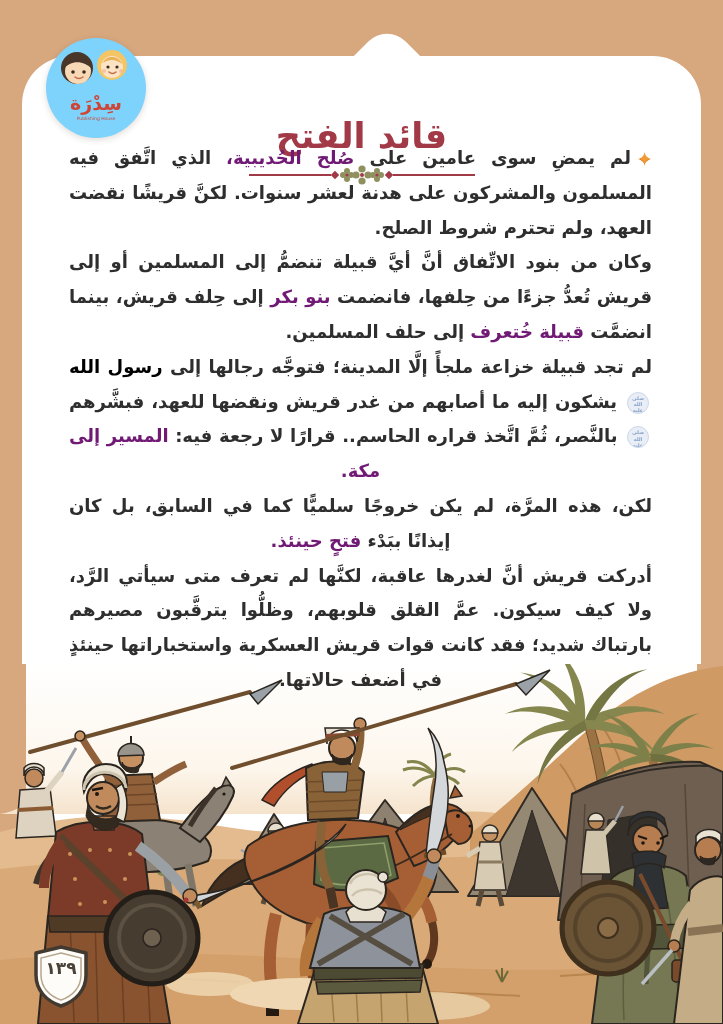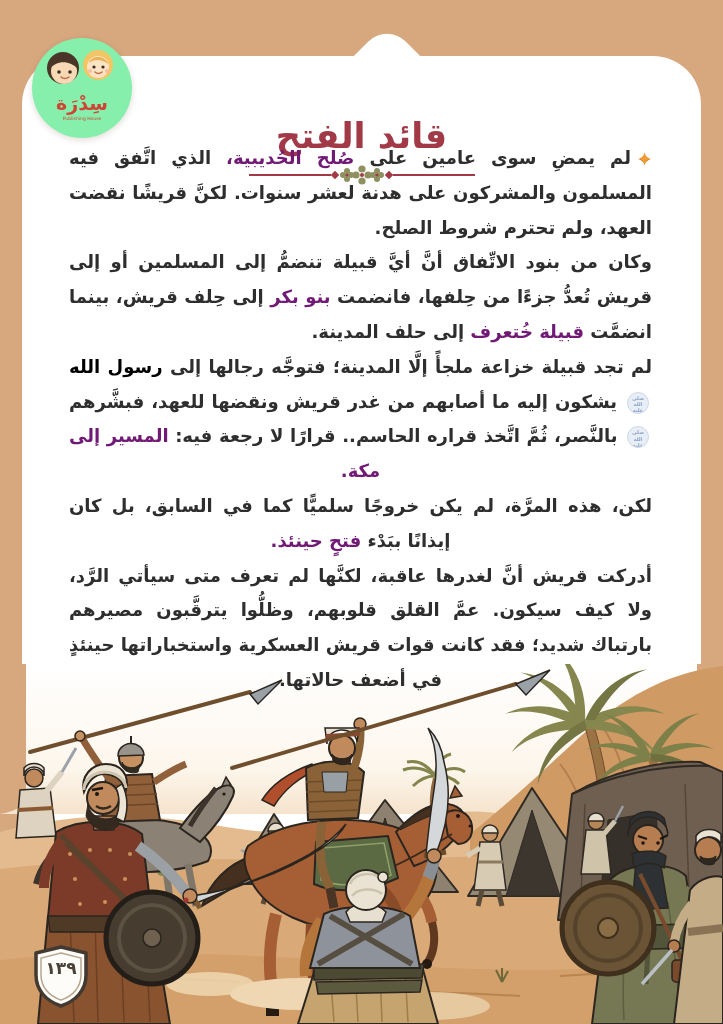--- a/index.html
+++ b/index.html
@@ -13,22 +13,22 @@
   .card{
     position:absolute;left:22px;right:22px;top:56px;bottom:0;
     background:#ffffff;border-radius:48px 48px 0 0;z-index:1;
   }
   .card-bump{
     position:absolute;top:42px;left:341px;width:92px;height:92px;
     background:#ffffff;border-radius:26px;transform:rotate(45deg);z-index:1;
   }
   
   .logo{
-    position:absolute;left:32px;top:38px;width:100px;height:100px;
-    background:#86efac;border-radius:50%;z-index:5;
+    position:absolute;left:46px;top:38px;width:100px;height:100px;
+    background:#7dd3fc;border-radius:50%;z-index:5;
     box-shadow:0 2px 6px rgba(90,60,40,.18);
   }
   
   .pendant{position:absolute;left:607px;top:0;width:96px;height:175px;z-index:5;}
   .string{position:absolute;left:47px;top:0;width:3px;height:78px;background:#483a63;}
   .bead{position:absolute;left:41px;width:12px;height:12px;border-radius:50%;
         background:#f49c2c;border:1.5px solid #c57717;box-sizing:border-box;}
   .bead.b1{top:36px}.bead.b2{top:58px}
   .pendant svg{position:absolute;top:70px;left:0;}
   
@@ -121,21 +121,21 @@
       <circle cx="100" cy="13" r="1.6" fill="#a23946"></circle>
       <circle cx="115" cy="13" r="2" fill="#a23946"></circle>
       <circle cx="130" cy="13" r="1.6" fill="#a23946"></circle>
       <rect x="139" y="10" width="6" height="6" transform="rotate(45 142 13)" fill="#a23946"></rect>
       <line x1="146" y1="13" x2="228" y2="13" stroke="#a23946" stroke-width="2.2"></line>
     </svg>
   </div>
 
   <div class="body-text">
       <p class="para"><span class="star">✦</span><span class="seg-n">لم يمضِ سوى عامين على </span><span class="seg-o">صُلح الحُديبية،</span><span class="seg-n"> الذي اتَّفق فيه المسلمون والمشركون على هدنة لعشر سنوات. لكنَّ قريشًا نقضت العهد، ولم تحترم شروط الصلح.</span></p>
-      <p class="para"><span class="seg-n">وكان من بنود الاتِّفاق أنَّ أيَّ قبيلة تنضمُّ إلى المسلمين أو إلى قريش تُعدُّ جزءًا من حِلفها، فانضمت </span><span class="seg-o">بنو بكر</span><span class="seg-n"> إلى حِلف قريش، بينما انضمَّت </span><span class="seg-o">قبيلة خُتعرف</span><span class="seg-n"> إلى حلف المدينة.</span></p>
+      <p class="para"><span class="seg-n">وكان من بنود الاتِّفاق أنَّ أيَّ قبيلة تنضمُّ إلى المسلمين أو إلى قريش تُعدُّ جزءًا من حِلفها، فانضمت </span><span class="seg-o">بنو بكر</span><span class="seg-n"> إلى حِلف قريش، بينما انضمَّت </span><span class="seg-o">قبيلة خُتعرف</span><span class="seg-n"> إلى حلف المسلمين.</span></p>
       <p class="para last-center"><span class="seg-n">لم تجد قبيلة خزاعة ملجأً إلَّا المدينة؛ فتوجَّه رجالها إلى </span><span class="seg-b">رسول الله</span><span class="pbuh">صلى الله عليه وسلم</span><span class="seg-n"> يشكون إليه ما أصابهم من غدر قريش ونقضها للعهد، فبشَّرهم </span><span class="pbuh">صلى الله عليه وسلم</span><span class="seg-n"> بالنَّصر، ثُمَّ اتَّخذ قراره الحاسم.. قرارًا لا رجعة فيه: </span><span class="seg-o">المسير إلى مكة.</span></p>
       <p class="para last-center"><span class="seg-n">لكن، هذه المرَّة، لم يكن خروجًا سلميًّا كما في السابق، بل كان إيذانًا ببَدْء </span><span class="seg-o">فتحٍ حينئذ.</span></p>
       <p class="para last-center"><span class="seg-n">أدركت قريش أنَّ لغدرها عاقبة، لكنَّها لم تعرف متى سيأتي الرَّد، ولا كيف سيكون. عمَّ القلق قلوبهم، وظلُّوا يترقَّبون مصيرهم بارتباك شديد؛ فقد كانت قوات قريش العسكرية واستخباراتها حينئذٍ في أضعف حالاتها.</span></p>
     </div>
 
   <svg class="illus" viewBox="0 0 723 360">
     <defs>
       <linearGradient id="sky" x1="0" y1="0" x2="0" y2="1">
         <stop offset="0%" stop-color="#ffffff"></stop>
         <stop offset="70%" stop-color="#fdf6ec"></stop>

